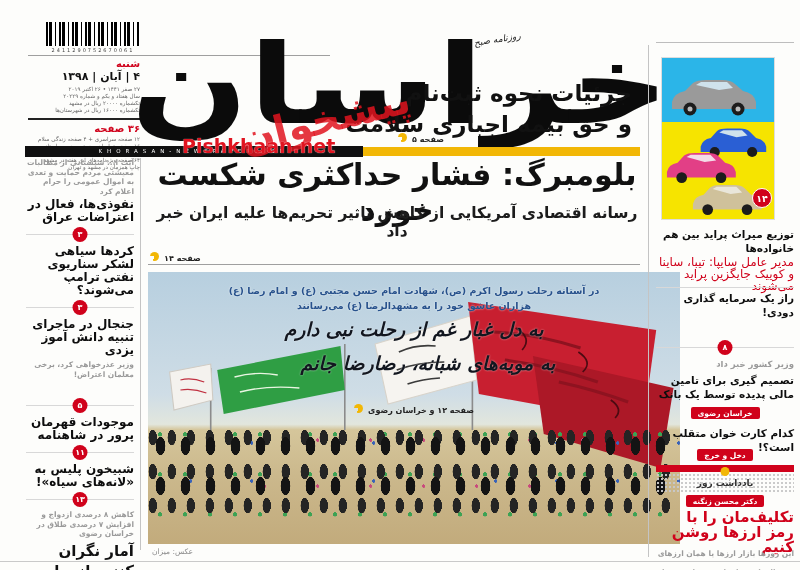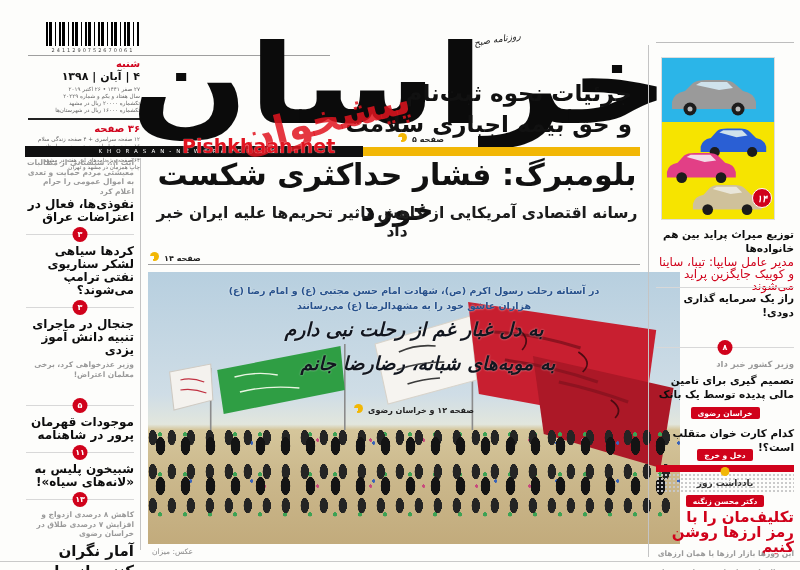--- a/index.html
+++ b/index.html
@@ -76,21 +76,21 @@
   .lk{font-size:7.5px;line-height:9.5px;color:#9a9a9a;font-weight:bold;}
   .lt{font-size:12px;line-height:13px;font-weight:bold;color:#0d0d0d;margin-top:2px;}
   .lt-big{font-size:15px;line-height:20px;font-weight:bold;margin-top:2px;}
   .lgap{height:16px;}
 
   
   .right-col{left:652px;top:40px;width:146px;height:525px;}
   .rc-rule{position:absolute;left:4px;right:4px;top:2px;height:1px;background:#bdbdbd;}
   .car-card{position:absolute;left:9px;top:17px;width:112px;height:161px;border:1px solid #ddd;}
   .car-badge{position:absolute;left:100px;top:148px;width:20px;height:20px;font-size:9.5px;z-index:3;
-    border:1.5px solid #fff;box-sizing:border-box;font-style:italic;}
+    border:1.5px solid #fff;box-sizing:border-box;}
   .rc{position:absolute;left:4px;right:4px;text-align:right;}
   .rt{font-size:10.5px;line-height:14px;font-weight:bold;color:#0d0d0d;}
   .rnote-red{font-size:12px;line-height:12px;font-weight:normal;color:#d0021b;}
   .rgray{font-size:8.5px;line-height:11px;color:#9a9a9a;font-weight:bold;}
   .rlabel{display:block;margin:0 auto;width:fit-content;background:#d0021b;color:#fff;
     font-size:7.5px;font-weight:bold;padding:1.5px 7px;border-radius:2px;}
   .note-bar{position:relative;height:7px;background:#d0021b;}
   .note-bar::after{content:'';position:absolute;left:50%;top:2px;width:9px;height:9px;border-radius:50%;
     background:#f2b705;transform:translateX(-50%);}
   .note-box{margin-top:1px;padding:5px 0 6px;text-align:center;font-size:9px;font-weight:bold;color:#333;

